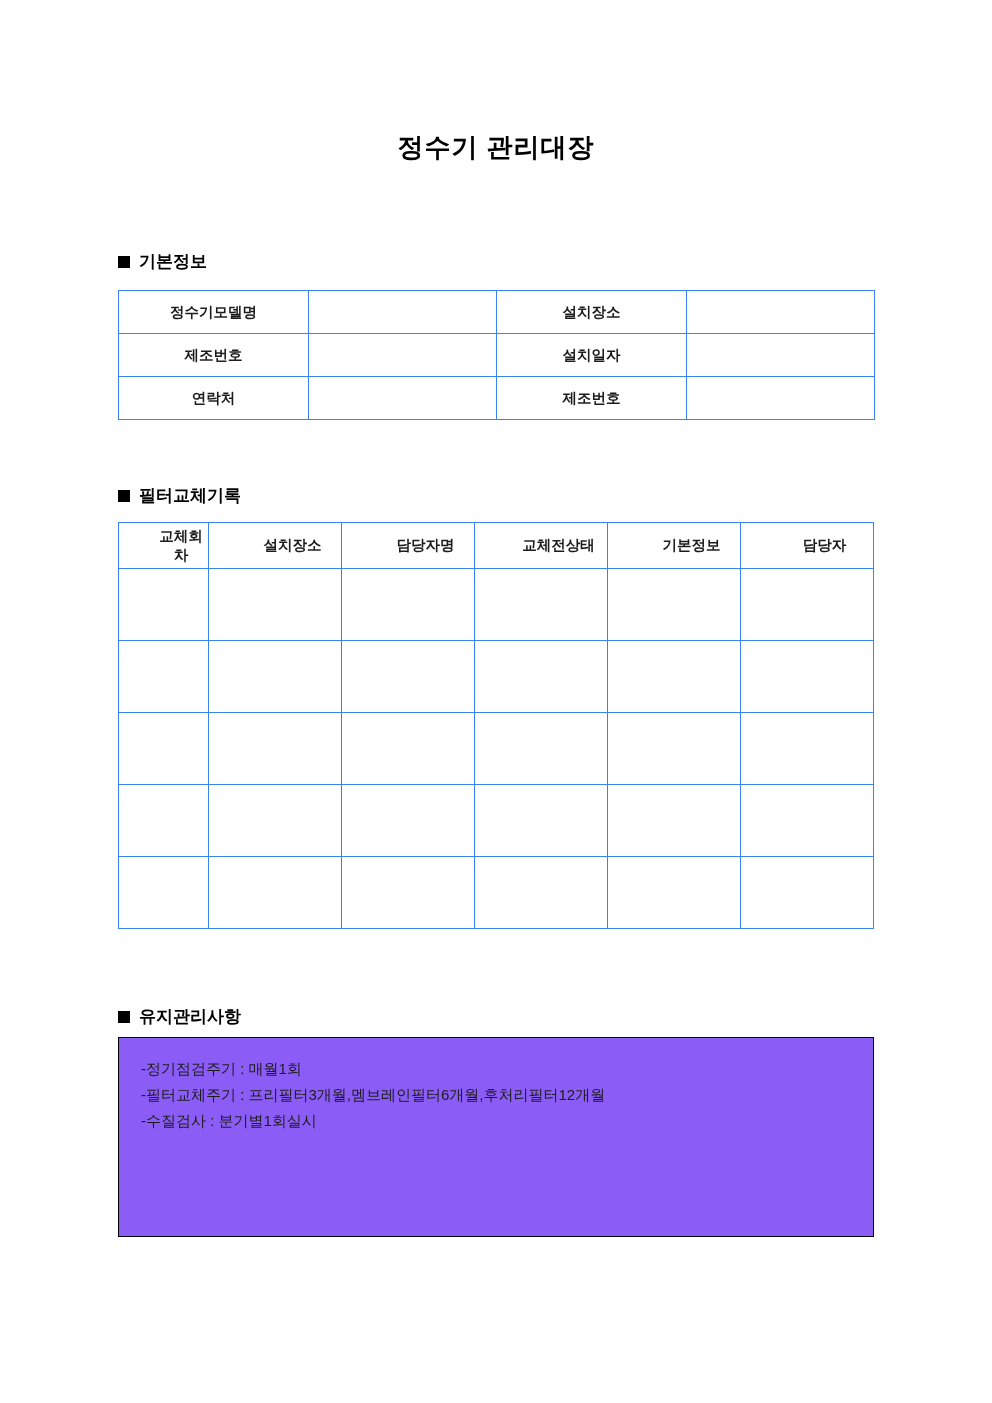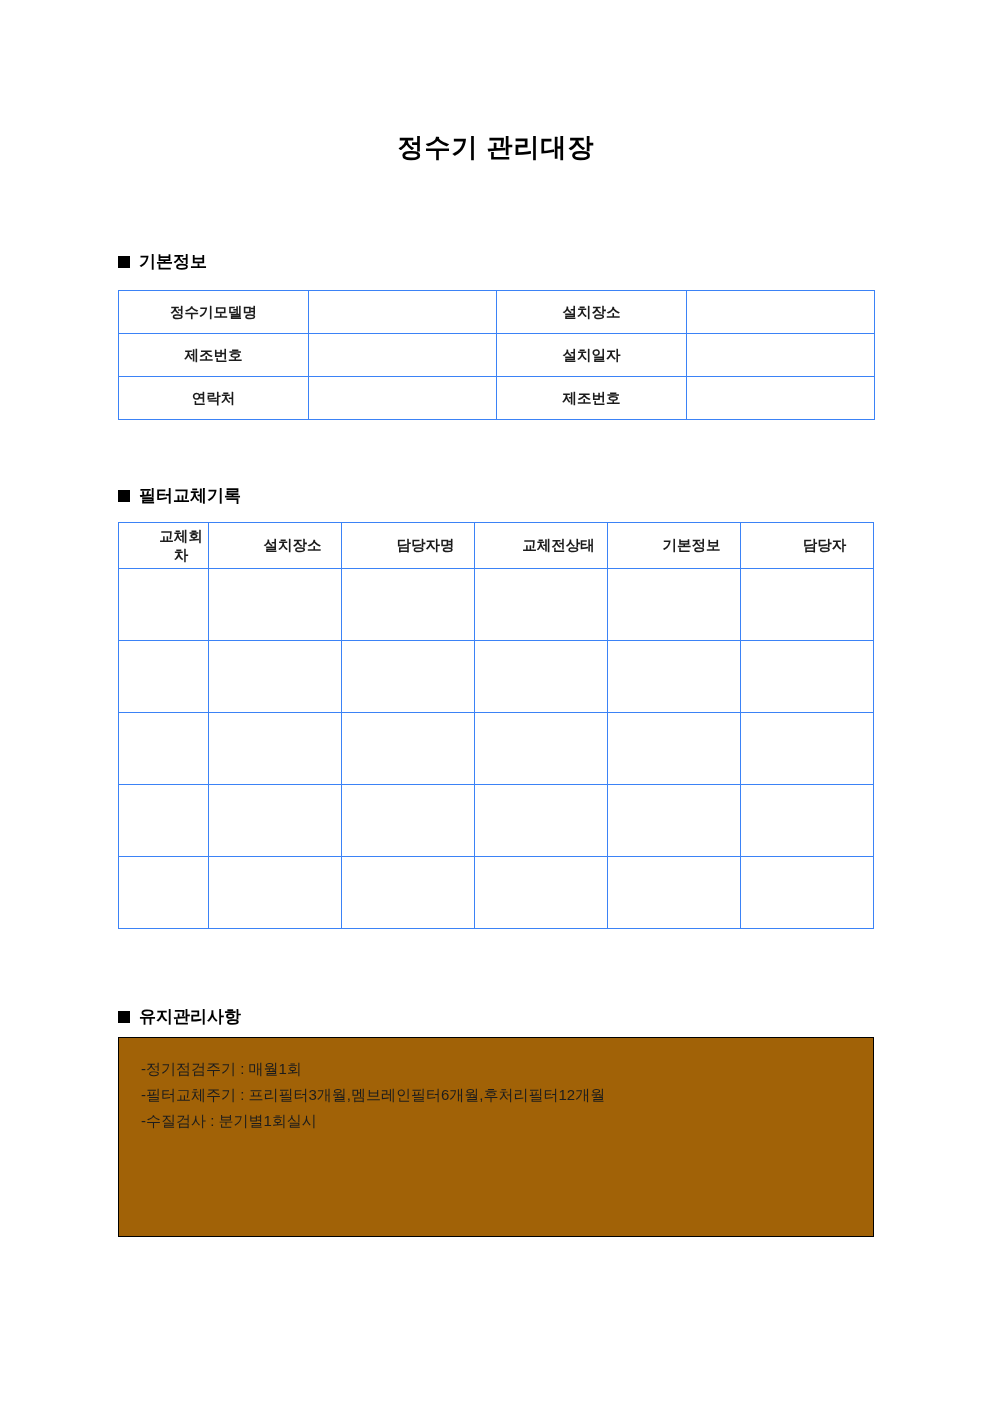--- a/index.html
+++ b/index.html
@@ -119,21 +119,21 @@
 
   
   #maintenance-box {
     position: absolute;
     top: 1037px;
     left: 118px;
     width: 756px;
     height: 200px;
     border: 1px solid #000000;
     box-sizing: border-box;
-    background: #a16207;
+    background: #8b5cf6;
     padding: 18px 0 0 22px;
   }
   .maint-line {
     font-size: 15px;
     line-height: 26px;
     color: #1c1c1c;
     white-space: nowrap;
   }
 </style>
 </head>

